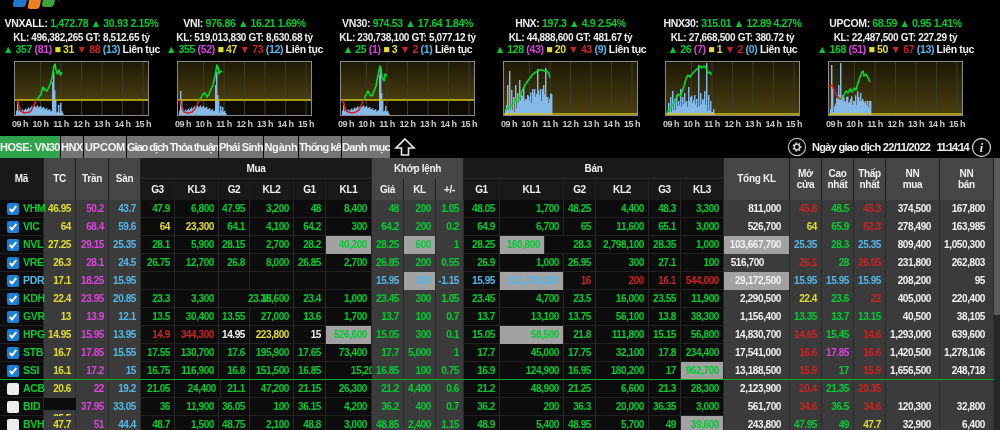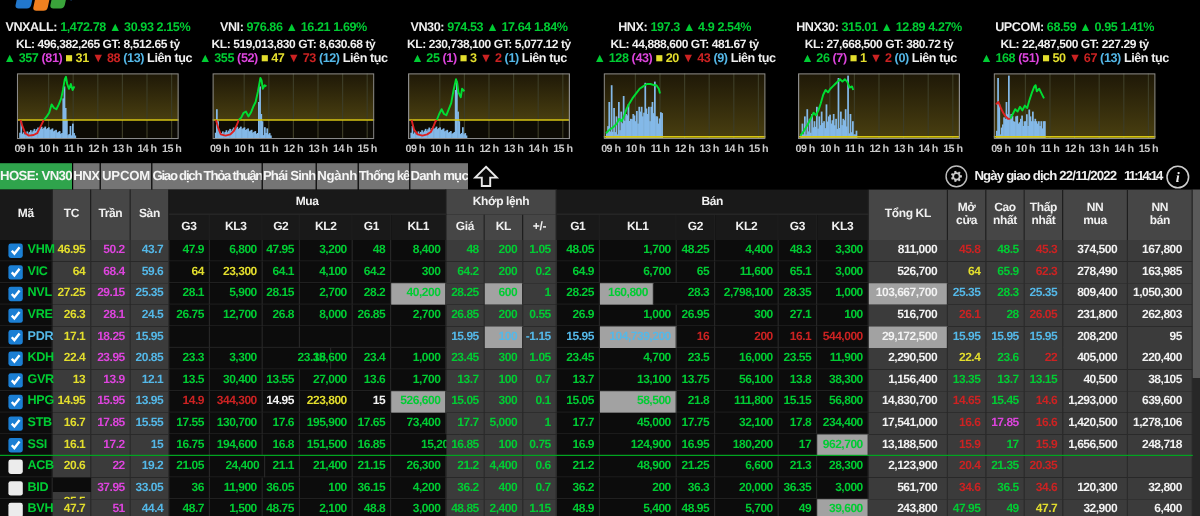--- a/index.html
+++ b/index.html
@@ -656,21 +656,21 @@
 <div class="cell  g" style="left:326px;width:46px;">2,700</div>
 <div class="cell cg g" style="left:372px;width:32px;">26.85</div>
 <div class="cell cg g" style="left:404px;width:32px;">200</div>
 <div class="cell cg g" style="left:436px;width:28px;">0.55</div>
 <div class="cell  g" style="left:464px;width:36px;">26.9</div>
 <div class="cell  g" style="left:500px;width:64px;">1,000</div>
 <div class="cell  g" style="left:564px;width:32px;">26.95</div>
 <div class="cell  g" style="left:596px;width:53px;">300</div>
 <div class="cell  g" style="left:649px;width:32px;">27.1</div>
 <div class="cell  g" style="left:681px;width:43px;">100</div>
-<div class="cell cg w " style="left:724px;width:66px;padding-right:8px;">516,700</div>
+<div class="cell cg w " style="left:724px;width:66px;padding-right:25px;">516,700</div>
 <div class="cell cg r" style="left:790px;width:32px;">26.1</div>
 <div class="cell cg g" style="left:822px;width:32px;">28</div>
 <div class="cell cg r" style="left:854px;width:32px;">26.05</div>
 <div class="cell cg w" style="left:886px;width:54px;padding-right:8px;">231,800</div>
 <div class="cell cg w" style="left:940px;width:54px;padding-right:8px;">262,803</div>
 </div>
 <div class="row" style="top:271.72px">
 <div class="cell" style="left:0;width:44px"></div>
 <div class="cb on">
       <svg width="10" height="10" viewBox="0 0 10 10">
@@ -684,21 +684,21 @@
 <div class="cell  g" style="left:141px;width:34px;"></div>
 <div class="cell  g" style="left:175px;width:44px;"></div>
 <div class="cell  g" style="left:219px;width:31px;"></div>
 <div class="cell  g" style="left:250px;width:44px;"></div>
 <div class="cell  g" style="left:294px;width:32px;"></div>
 <div class="cell  g" style="left:326px;width:46px;"></div>
 <div class="cell cg c" style="left:372px;width:32px;">15.95</div>
 <div class="cell cg c hl" style="left:404px;width:32px;">100</div>
 <div class="cell cg c" style="left:436px;width:28px;">-1.15</div>
 <div class="cell  c" style="left:464px;width:36px;">15.95</div>
-<div class="cell  c hl" style="left:500px;width:64px;">104,739,200</div>
+<div class="cell  c hl" style="left:500px;width:64px;">131,729,100</div>
 <div class="cell  r" style="left:564px;width:32px;">16</div>
 <div class="cell  r" style="left:596px;width:53px;">200</div>
 <div class="cell  r" style="left:649px;width:32px;">16.1</div>
 <div class="cell  r" style="left:681px;width:43px;">544,000</div>
 <div class="cell cg w hl" style="left:724px;width:66px;padding-right:8px;">29,172,500</div>
 <div class="cell cg c" style="left:790px;width:32px;">15.95</div>
 <div class="cell cg c" style="left:822px;width:32px;">15.95</div>
 <div class="cell cg c" style="left:854px;width:32px;">15.95</div>
 <div class="cell cg w" style="left:886px;width:54px;padding-right:8px;">208,200</div>
 <div class="cell cg w" style="left:940px;width:54px;padding-right:8px;">95</div>
@@ -840,21 +840,21 @@
 <div class="cb on">
       <svg width="10" height="10" viewBox="0 0 10 10">
         <path d="M1.8 5 L4 7.4 L8.3 2" stroke="#fff" stroke-width="2" fill="none"></path>
       </svg>
     </div>
 <div class="tick g">SSI</div>
 <div class="cell cg y" style="left:44px;width:32px;">16.1</div>
 <div class="cell cg m" style="left:76px;width:33px;">17.2</div>
 <div class="cell cg c" style="left:109px;width:32px;">15</div>
 <div class="cell  g" style="left:141px;width:34px;">16.75</div>
-<div class="cell  g" style="left:175px;width:44px;">194,600</div>
+<div class="cell  g" style="left:175px;width:44px;">116,900</div>
 <div class="cell  g" style="left:219px;width:31px;">16.8</div>
 <div class="cell  g" style="left:250px;width:44px;">151,500</div>
 <div class="cell  g" style="left:294px;width:32px;">16.85</div>
 <div class="cell  g" style="left:338px;width:46px;">15,200</div>
 <div class="cell cg g" style="left:372px;width:32px;">16.85</div>
 <div class="cell cg g" style="left:404px;width:32px;">100</div>
 <div class="cell cg g" style="left:436px;width:28px;">0.75</div>
 <div class="cell  g" style="left:464px;width:36px;">16.9</div>
 <div class="cell  g" style="left:500px;width:64px;">124,900</div>
 <div class="cell  g" style="left:564px;width:32px;">16.95</div>
@@ -871,21 +871,21 @@
 <div class="row" style="top:379.60px">
 <div class="cell" style="left:0;width:44px"></div>
 <div class="cb off"></div>
 <div class="tick g">ACB</div>
 <div class="cell cg y" style="left:44px;width:32px;">20.6</div>
 <div class="cell cg m" style="left:76px;width:33px;">22</div>
 <div class="cell cg c" style="left:109px;width:32px;">19.2</div>
 <div class="cell  g" style="left:141px;width:34px;">21.05</div>
 <div class="cell  g" style="left:177px;width:44px;">24,400</div>
 <div class="cell  g" style="left:219px;width:31px;">21.1</div>
-<div class="cell  g" style="left:250px;width:44px;">21,400</div>
+<div class="cell  g" style="left:250px;width:44px;">47,200</div>
 <div class="cell  g" style="left:294px;width:32px;">21.15</div>
 <div class="cell  g" style="left:326px;width:46px;">26,300</div>
 <div class="cell cg g" style="left:372px;width:32px;">21.2</div>
 <div class="cell cg g" style="left:404px;width:32px;">4,400</div>
 <div class="cell cg g" style="left:436px;width:28px;">0.6</div>
 <div class="cell  g" style="left:464px;width:36px;">21.2</div>
 <div class="cell  g" style="left:500px;width:64px;">48,900</div>
 <div class="cell  g" style="left:564px;width:32px;">21.25</div>
 <div class="cell  g" style="left:596px;width:53px;">6,600</div>
 <div class="cell  g" style="left:649px;width:32px;">21.3</div>

